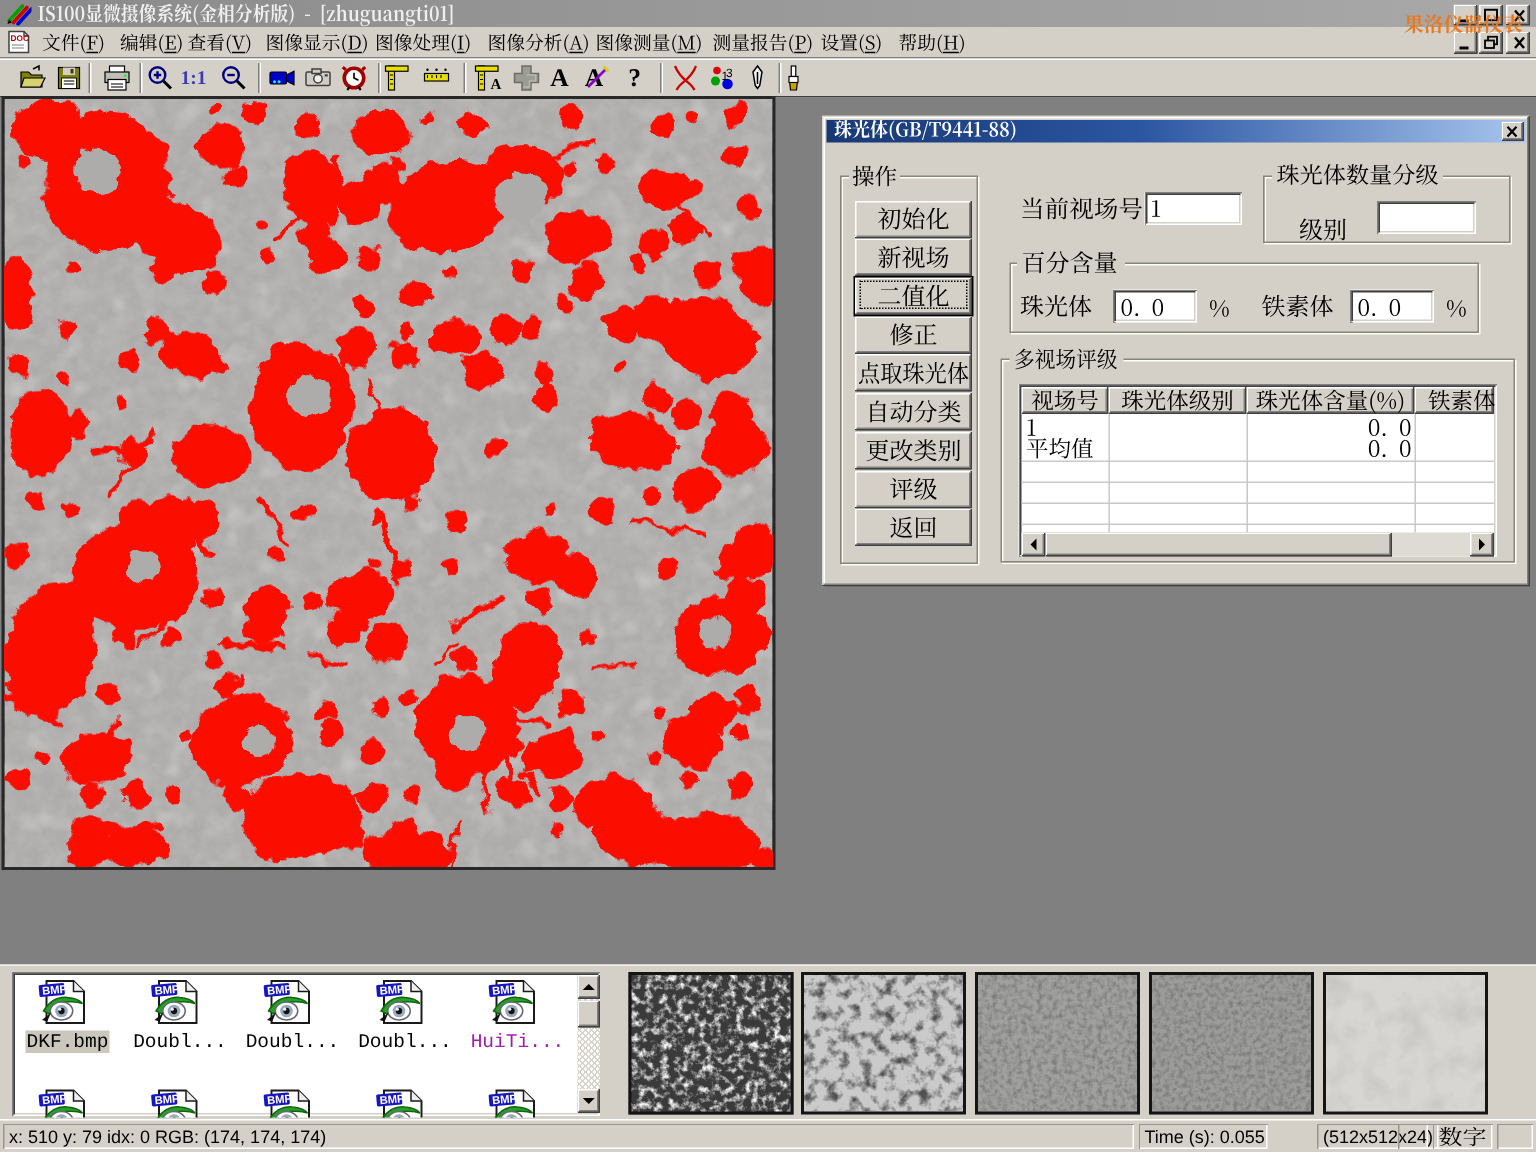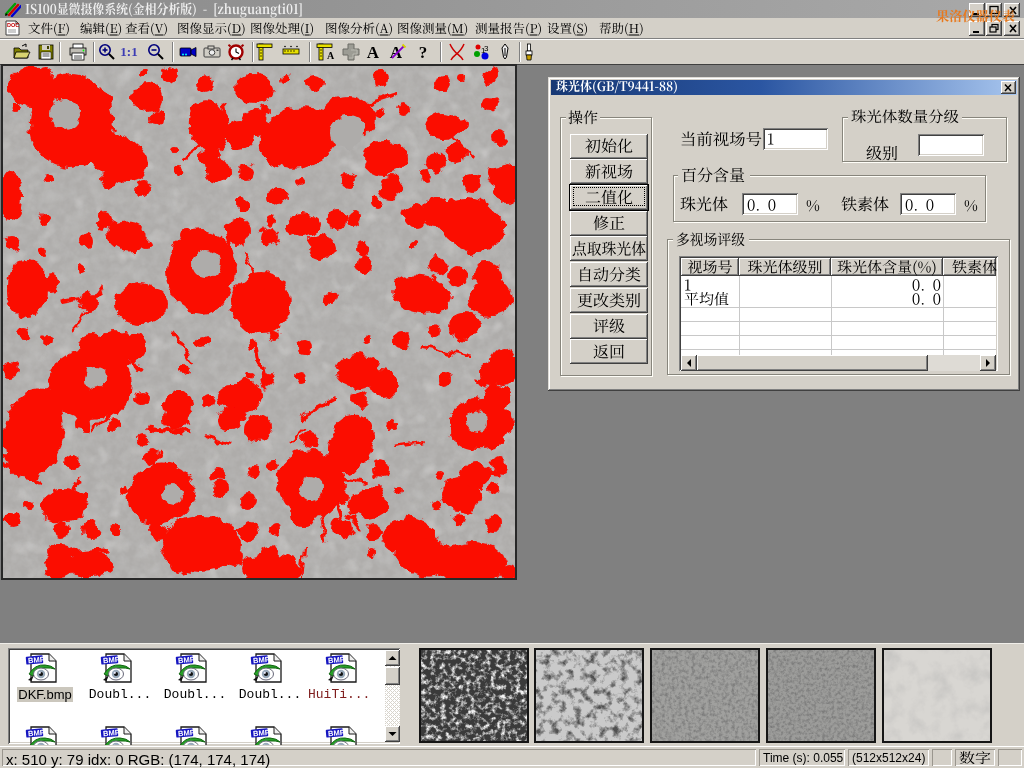--- a/index.html
+++ b/index.html
@@ -162,33 +162,33 @@
   </svg>
 <svg class="abs" width="34" height="20" style="left:250px;top:725px">
     <use href="#bmpic"></use>
   </svg>
 <svg class="abs" width="34" height="33" style="left:325px;top:652px">
     <use href="#bmpic"></use>
   </svg>
 <svg class="abs" width="34" height="20" style="left:325px;top:725px">
     <use href="#bmpic"></use>
   </svg>
-<div class="abs" style="left:7px;top:687px;width:76px;height:16px;text-align:center;font-family:Liberation Sans, sans-serif;font-size:13px;color:#000"><span style="background:#cbc7bd;padding:0 1px">DKF.bmp</span></div>
+<div class="abs" style="left:7px;top:687px;width:76px;height:16px;text-align:center;font-family:Liberation Mono, monospace;font-size:13px;color:#000"><span style="background:#cbc7bd;padding:0 1px">DKF.bmp</span></div>
 <div class="abs" style="left:82px;top:687px;width:76px;height:16px;text-align:center;font-family:'Liberation Mono',monospace;font-size:13px;color:#000"><span style="padding:0 1px">Doubl...</span></div>
 <div class="abs" style="left:157px;top:687px;width:76px;height:16px;text-align:center;font-family:'Liberation Mono',monospace;font-size:13px;color:#000"><span style="padding:0 1px">Doubl...</span></div>
 <div class="abs" style="left:232px;top:687px;width:76px;height:16px;text-align:center;font-family:'Liberation Mono',monospace;font-size:13px;color:#000"><span style="padding:0 1px">Doubl...</span></div>
-<div class="abs" style="left:307px;top:687px;width:76px;height:16px;font-family:'Liberation Mono',monospace;font-size:13px;color:#7f1d1d"><span style="padding:0 1px">HuiTi...</span></div>
+<div class="abs" style="left:307px;top:687px;width:76px;height:16px;text-align:center;font-family:'Liberation Mono',monospace;font-size:13px;color:#a21caf"><span style="padding:0 1px">HuiTi...</span></div>
 <div class="abs" style="left:0;top:746px;width:1024px;height:22px;background:#d4d0c8;border-top:1px solid #fff"></div>
 <div class="abs" style="left:2px;top:749px;width:754px;height:17px;box-shadow:inset 1px 1px 0 #9a968e,inset -1px -1px 0 #fff">
-    <div style="position:absolute;left:4px;top:2px;font-size:15px;white-space:nowrap">x: 510 y: 79 idx: 0 RGB: (174, 174, 174)</div>
+    <div style="position:absolute;left:4px;top:2px;font-size:12px;white-space:nowrap">x: 510 y: 79 idx: 0 RGB: (174, 174, 174)</div>
   </div>
 <div class="abs" style="left:759px;top:749px;width:86px;height:17px;box-shadow:inset 1px 1px 0 #9a968e,inset -1px -1px 0 #fff">
     <div style="position:absolute;left:4px;top:2px;font-size:12px;white-space:nowrap">Time (s): 0.055</div>
   </div>
-<div class="abs" style="left:848px;top:749px;width:81px;height:17px;box-shadow:inset 1px 1px 0 #9a968e,inset -1px -1px 0 #fff">
+<div class="abs" style="left:878px;top:749px;width:81px;height:17px;box-shadow:inset 1px 1px 0 #9a968e,inset -1px -1px 0 #fff">
     <div style="position:absolute;left:4px;top:2px;font-size:12px;white-space:nowrap">(512x512x24)</div>
   </div>
 <div class="abs" style="left:932px;top:749px;width:20px;height:17px;box-shadow:inset 1px 1px 0 #9a968e,inset -1px -1px 0 #fff"></div>
 <div class="abs" style="left:955px;top:749px;width:40px;height:17px;box-shadow:inset 1px 1px 0 #9a968e,inset -1px -1px 0 #fff"></div>
 <div class="abs" style="left:998px;top:749px;width:24px;height:17px;box-shadow:inset 1px 1px 0 #9a968e,inset -1px -1px 0 #fff"></div>
 <svg width="512" height="512" style="position:absolute;left:3px;top:66px">
 <defs>
 <filter id="rough" x="-10%" y="-10%" width="120%" height="120%">
   <feTurbulence type="fractalNoise" baseFrequency="0.08" numOctaves="3" seed="11" result="n"></feTurbulence>
   <feDisplacementMap in="SourceGraphic" in2="n" scale="11" xChannelSelector="R" yChannelSelector="G"></feDisplacementMap>

